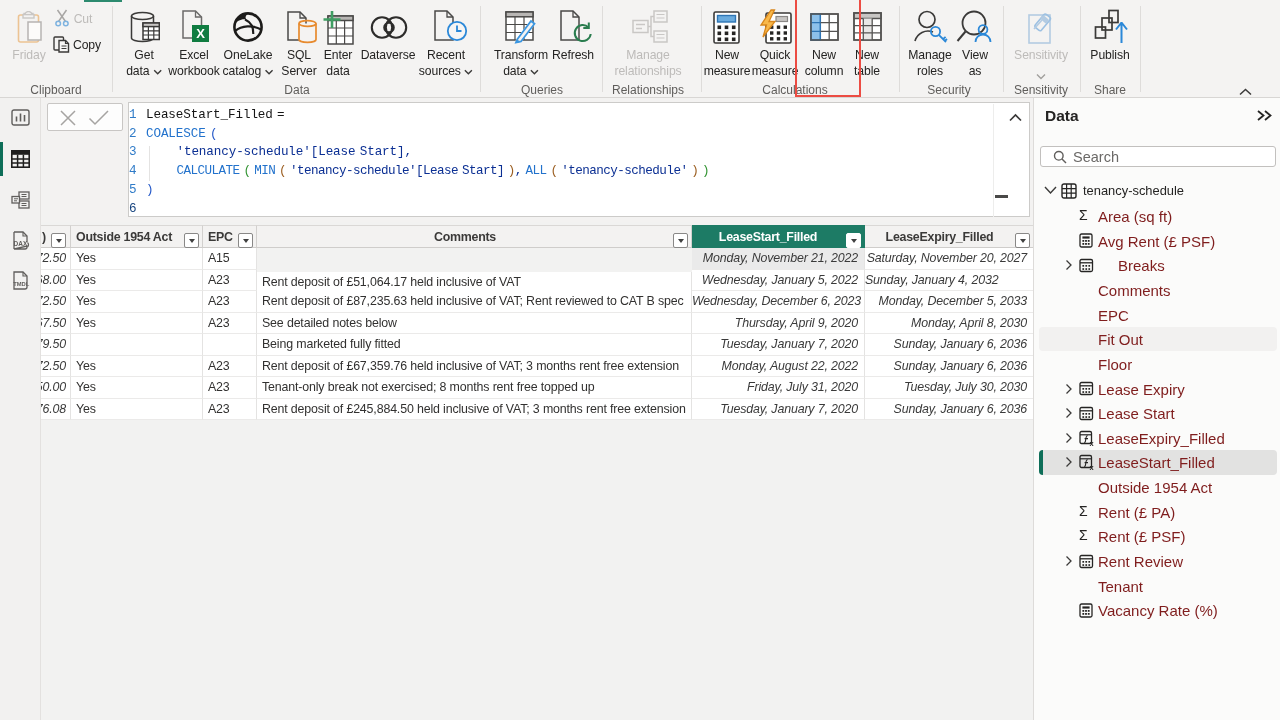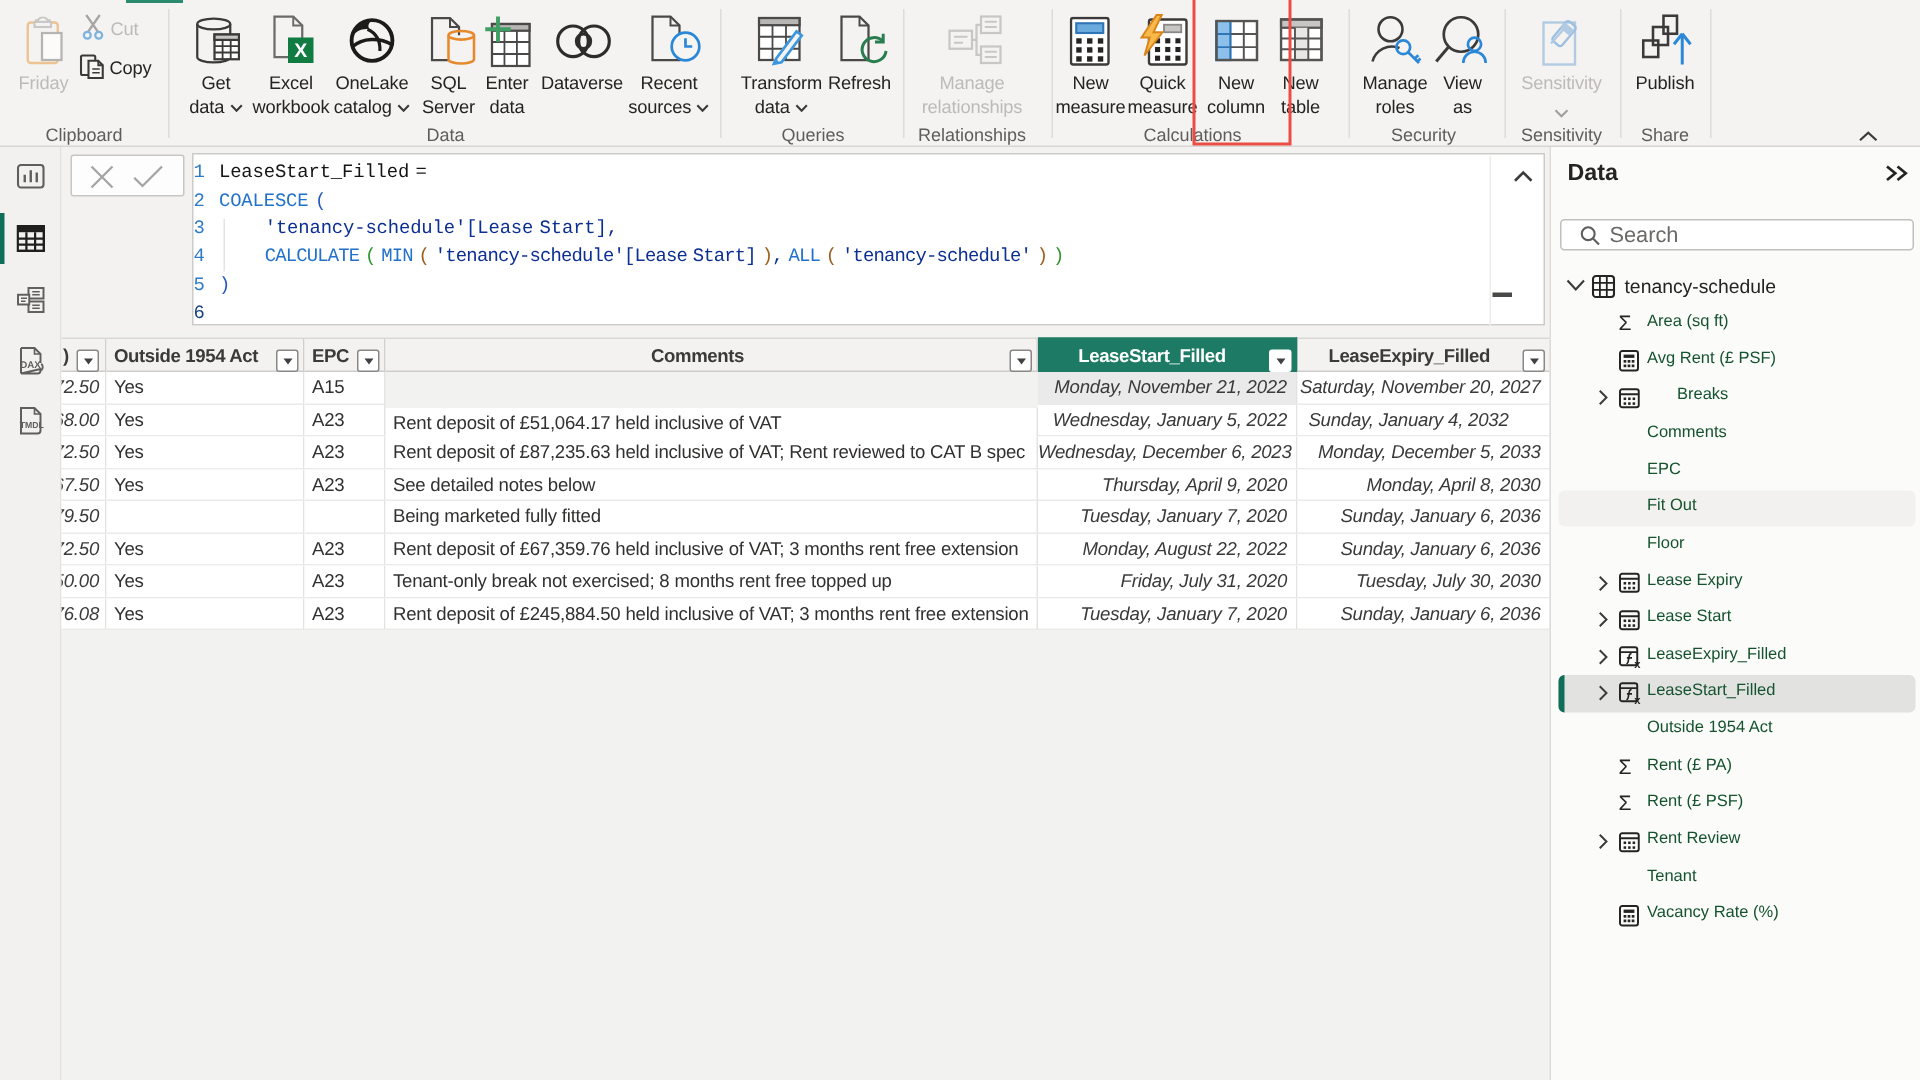--- a/index.html
+++ b/index.html
@@ -24,21 +24,21 @@
   .kw { color:#2272cc; } .tb { color:#0b2f93; } .g1 { color:#2458c8; } .g2 { color:#319331; } .g3 { color:#9b5e20; }
   
   #tablearea { position:absolute; left:41px; top:222px; width:992px; height:498px; background:#f2f2f1; }
   .th { position:absolute; top:3px; height:23px; background:#f3f2f1; border-right:1px solid #d2d0ce; border-bottom:1px solid #cfcdcb; border-top:1px solid #dad8d6; font-weight:bold; font-size:12.4px; letter-spacing:-0.25px; color:#3b3a39; line-height:22px; }
   .td { position:absolute; height:21.5px; background:#ffffff; border-right:1px solid #e4e3e2; border-bottom:1px solid #ebeae9; font-size:12.4px; letter-spacing:-0.15px; color:#323130; line-height:21px; white-space:nowrap; overflow:hidden; }
   .it { font-style:italic; color:#3a3a3a; }
   .fbtn { position:absolute; width:15px; height:15px; background:#fff; border:1px solid #898887; border-radius:2px; top:7px; }
   .fbtn:after { content:""; position:absolute; left:3.5px; top:5px; width:0; height:0; border-left:3.5px solid transparent; border-right:3.5px solid transparent; border-top:4.5px solid #404040; }
   
   #panel { position:absolute; left:1033px; top:98px; width:247px; height:622px; background:#fbfbfa; border-left:1px solid #dddbd9; }
-  .fitem { position:absolute; left:64px; font-size:11px; color:#14532d; white-space:nowrap; }
+  .fitem { position:absolute; left:64px; font-size:15px; color:#7f1d1d; white-space:nowrap; }
   .fchev { position:absolute; left:31px; }
   .ficon { position:absolute; left:45px; }
 </style>
 </head>
 <body>
 <div id="stage">
   <div id="ribbon">
     <div class="abs" style="left:84px;top:0;width:38px;height:2px;background:#2c8a6f;"></div>
 
     <div class="icon" style="left:17px;top:11px;">
@@ -383,21 +383,21 @@
     <div class="td" style="left:162px;top:26.0px;width:54px;padding-left:5px;">A15</div>
     <div class="td" style="left:216px;top:26.0px;width:435px;padding-left:5px;margin-top:24px;">Rent deposit of £51,064.17 held inclusive of VAT</div>
     <div class="td it" style="left:651px;top:26.0px;width:173px;text-align:right;padding-right:6px;background:#eaeaea;">Monday, November 21, 2022</div>
     <div class="td it" style="left:824px;top:26.0px;width:169px;text-align:right;padding-right:6px;">Saturday, November 20, 2027</div>
     <div class="td" style="left:0;top:47.5px;width:30px;">
         <span class="it" style="position:absolute;right:4px;top:0;white-space:nowrap;">68.00</span>
       </div>
     <div class="td" style="left:30px;top:47.5px;width:132px;padding-left:5px;">Yes</div>
     <div class="td" style="left:162px;top:47.5px;width:54px;padding-left:5px;">A23</div>
     <div class="td it" style="left:651px;top:47.5px;width:173px;text-align:right;padding-right:6px;">Wednesday, January 5, 2022</div>
-    <div class="td it" style="left:824px;top:47.5px;width:169px;text-align:center;padding-right:20px;">Sunday, January 4, 2032</div>
+    <div class="td it" style="left:824px;top:47.5px;width:169px;text-align:left;padding-right:20px;">Sunday, January 4, 2032</div>
     <div class="td" style="left:0;top:69.0px;width:30px;">
         <span class="it" style="position:absolute;right:4px;top:0;white-space:nowrap;">72.50</span>
       </div>
     <div class="td" style="left:30px;top:69.0px;width:132px;padding-left:5px;">Yes</div>
     <div class="td" style="left:162px;top:69.0px;width:54px;padding-left:5px;">A23</div>
     <div class="td" style="left:216px;top:69.0px;width:435px;padding-left:5px;">Rent deposit of £87,235.63 held inclusive of VAT; Rent reviewed to CAT B spec</div>
     <div class="td it" style="left:651px;top:69.0px;width:173px;text-align:right;padding-right:6px;">Wednesday, December 6, 2023</div>
     <div class="td it" style="left:824px;top:69.0px;width:169px;text-align:right;padding-right:6px;">Monday, December 5, 2033</div>
     <div class="td" style="left:0;top:90.5px;width:30px;">
         <span class="it" style="position:absolute;right:4px;top:0;white-space:nowrap;">67.50</span>

